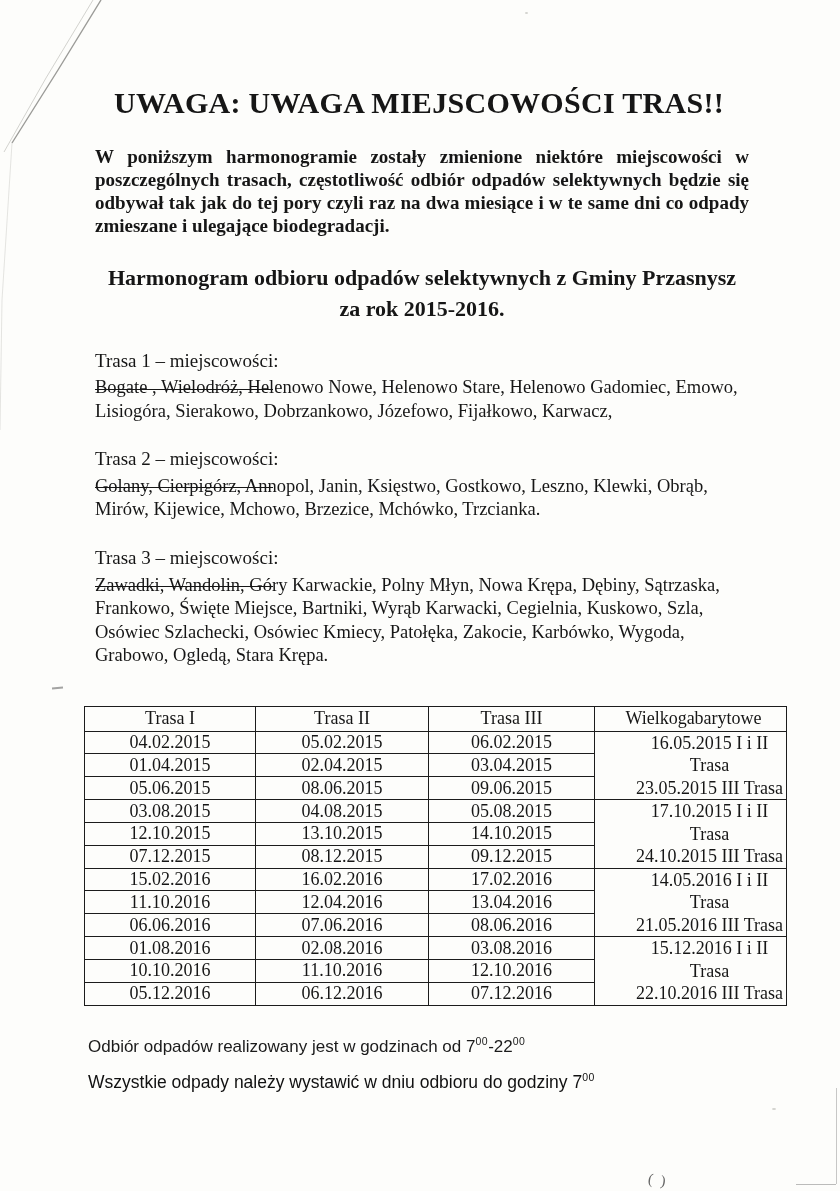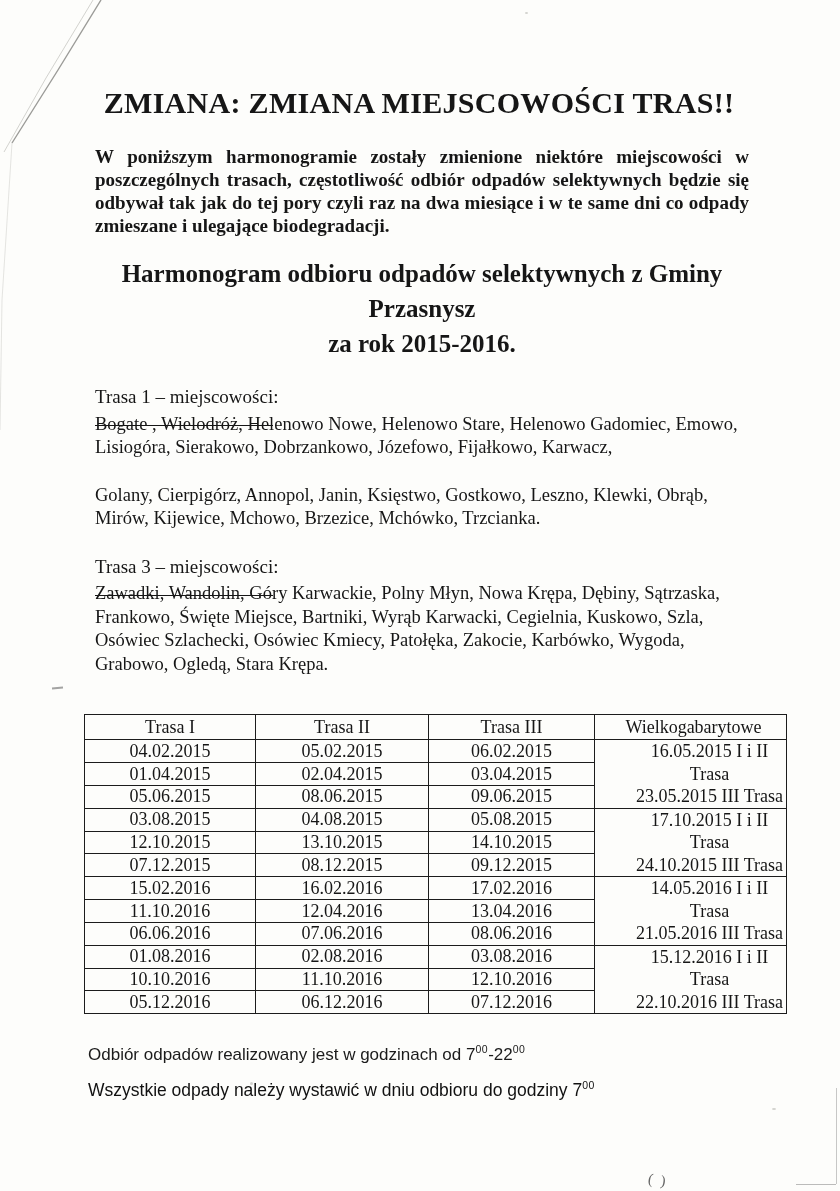--- a/index.html
+++ b/index.html
@@ -14,22 +14,22 @@
   .doc-title {
     margin-top:86px; text-align:center;
     font-size:30px; font-weight:bold; letter-spacing:.3px;
     white-space:nowrap; margin-left:-6px;
   }
   .intro {
     margin-top:26px; font-size:19px; font-weight:bold;
     line-height:1.21; text-align:justify;
   }
   .sched-heading {
-    margin-top:18px; text-align:center;
-    font-size:25px; font-weight:bold; line-height:1.4;
+    margin-top:25px; text-align:center;
+    font-size:22px; font-weight:bold; line-height:1.4;
   }
   .route { margin-top:24px; }
   .route-label { font-size:19px; line-height:1.25; }
   .route-label .ul {
     border-bottom:1.4px solid #161616; padding-bottom:18px;margin-top:28px;
   }
   .route-places {
     margin-top:4px; font-size:18.5px; line-height:1.27;
   }
   .sched-table {
@@ -93,35 +93,36 @@
   <div class="mark-dash-left"></div>
   <div class="mark-corner">( )</div>
   <div class="mark-edge-v"></div>
   <div class="mark-edge-h"></div>
   <div class="speck" style="left:525px;top:12px;width:3px;height:2px;"></div>
   <div class="speck" style="left:250px;top:1082px;width:3px;height:3px;"></div>
   <div class="speck" style="left:772px;top:1108px;width:4px;height:2px;"></div>
 
   <div class="content">
 
-    <div class="doc-title">ZMIANA: ZMIANA MIEJSCOWOŚCI TRAS!!</div>
+    <div class="doc-title">UWAGA: UWAGA MIEJSCOWOŚCI TRAS!!</div>
 
     <p class="intro">W poniższym harmonogramie zostały zmienione niektóre miejscowości w poszczególnych trasach, częstotliwość odbiór odpadów selektywnych będzie się odbywał tak jak do tej pory czyli raz na dwa miesiące i w te same dni co odpady zmieszane i ulegające biodegradacji.</p>
 
     <div class="sched-heading">
       <div>Harmonogram odbioru odpadów selektywnych z Gminy Przasnysz</div>
       <div>za rok 2015-2016.</div>
     </div>
 
     <div class="route">
       <div class="route-label"><span class="ul">Trasa 1 – miejscowości</span><span>:</span></div>
       <div class="route-places">Bogate , Wielodróż, Helenowo Nowe, Helenowo Stare, Helenowo Gadomiec, Emowo, Lisiogóra, Sierakowo, Dobrzankowo, Józefowo, Fijałkowo, Karwacz,</div>
     </div>
 
     <div class="route">
+      <div class="route-label"><span class="ul">Trasa 2 – miejscowości</span><span>:</span></div>
       <div class="route-places">Golany, Cierpigórz, Annopol, Janin, Księstwo, Gostkowo, Leszno, Klewki, Obrąb, Mirów, Kijewice, Mchowo, Brzezice, Mchówko, Trzcianka.</div>
     </div>
 
     <div class="route">
       <div class="route-label"><span class="ul">Trasa 3 – miejscowości</span><span>:</span></div>
       <div class="route-places">Zawadki, Wandolin, Góry Karwackie, Polny Młyn, Nowa Krępa, Dębiny, Sątrzaska, Frankowo, Święte Miejsce, Bartniki, Wyrąb Karwacki, Cegielnia, Kuskowo, Szla, Osówiec Szlachecki, Osówiec Kmiecy, Patołęka, Zakocie, Karbówko, Wygoda, Grabowo, Ogledą, Stara Krępa.</div>
     </div>
 
     <table class="sched-table">
       <colgroup>

